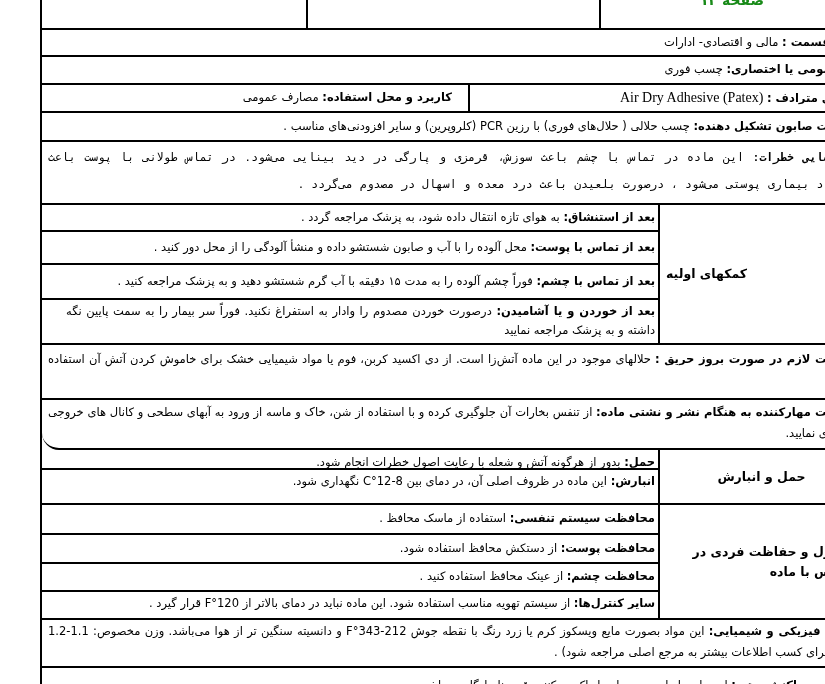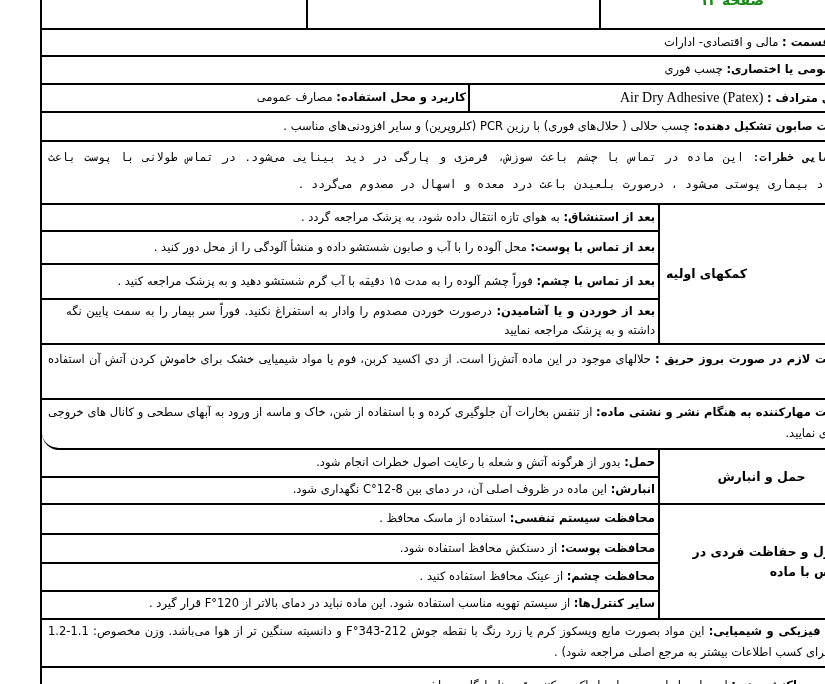--- a/index.html
+++ b/index.html
@@ -41,21 +41,21 @@
   .r-comp   { height:29px; line-height:26px; padding:0 3px; }
   .r-hazard { height:63px; line-height:27px; padding:2px 12px 0 6px;font-family:Liberation Mono, monospace; }
   .r-fire   { height:55px; line-height:24px; padding:2px 3px 0 6px; }
   .r-spill  { height:50px; line-height:21px; padding:2px 3px 0 6px;border-radius:17px; }
   .r-phys   { height:48px; line-height:21px; padding:1px 3px 0 6px; }
   .r-partial{ height:16px; line-height:20px; padding:7px 3px 0 6px; border-bottom:none; }
 
   
   .r-syn { height:28px; display:flex; }
   .syncell { width:395px; border-left:2px solid #000; line-height:25px; padding:0 3px; overflow:hidden; }
-  .usecell { flex:1; line-height:25px; padding:0 2px; overflow:hidden; }
+  .usecell { flex:1; line-height:25px; padding:0 16px; overflow:hidden; }
 
   
   .block { display:flex; border-bottom:2px solid #000; overflow:hidden; }
   .labelcol {
     width:205px; border-left:2px solid #000;
     display:flex; align-items:center; justify-content:flex-end;
     font-weight:bold; font-size:12.5px;
     padding:0 14px 0 6px; text-align:right; line-height:20px;
     overflow:hidden;
   }
@@ -63,21 +63,21 @@
   .crow { border-bottom:2px solid #000; padding:0 3px; overflow:hidden; }
   .contentcol .crow:last-child { border-bottom:none; }
 
   .blk-fa  { height:140px; }
   .fa1 { height:27px; line-height:24px; }
   .fa2 { height:33px; line-height:30px; }
   .fa3 { height:35px; line-height:32px; }
   .fa4 { height:43px; line-height:19px; padding-top:2px;padding-left:24px; }
 
   .blk-handle { height:55px; }
-  .hd1 { height:28px; line-height:25px; }
+  .hd1 { height:20px; line-height:25px; }
   .hd2 { height:25px; line-height:22px; }
 
   .blk-ppe { height:115px; }
   .pp1 { height:30px; line-height:27px; }
   .pp2 { height:29px; line-height:26px; }
   .pp3 { height:28px; line-height:25px; }
   .pp4 { height:26px; line-height:23px; }
 </style>
 </head>
 <body>

